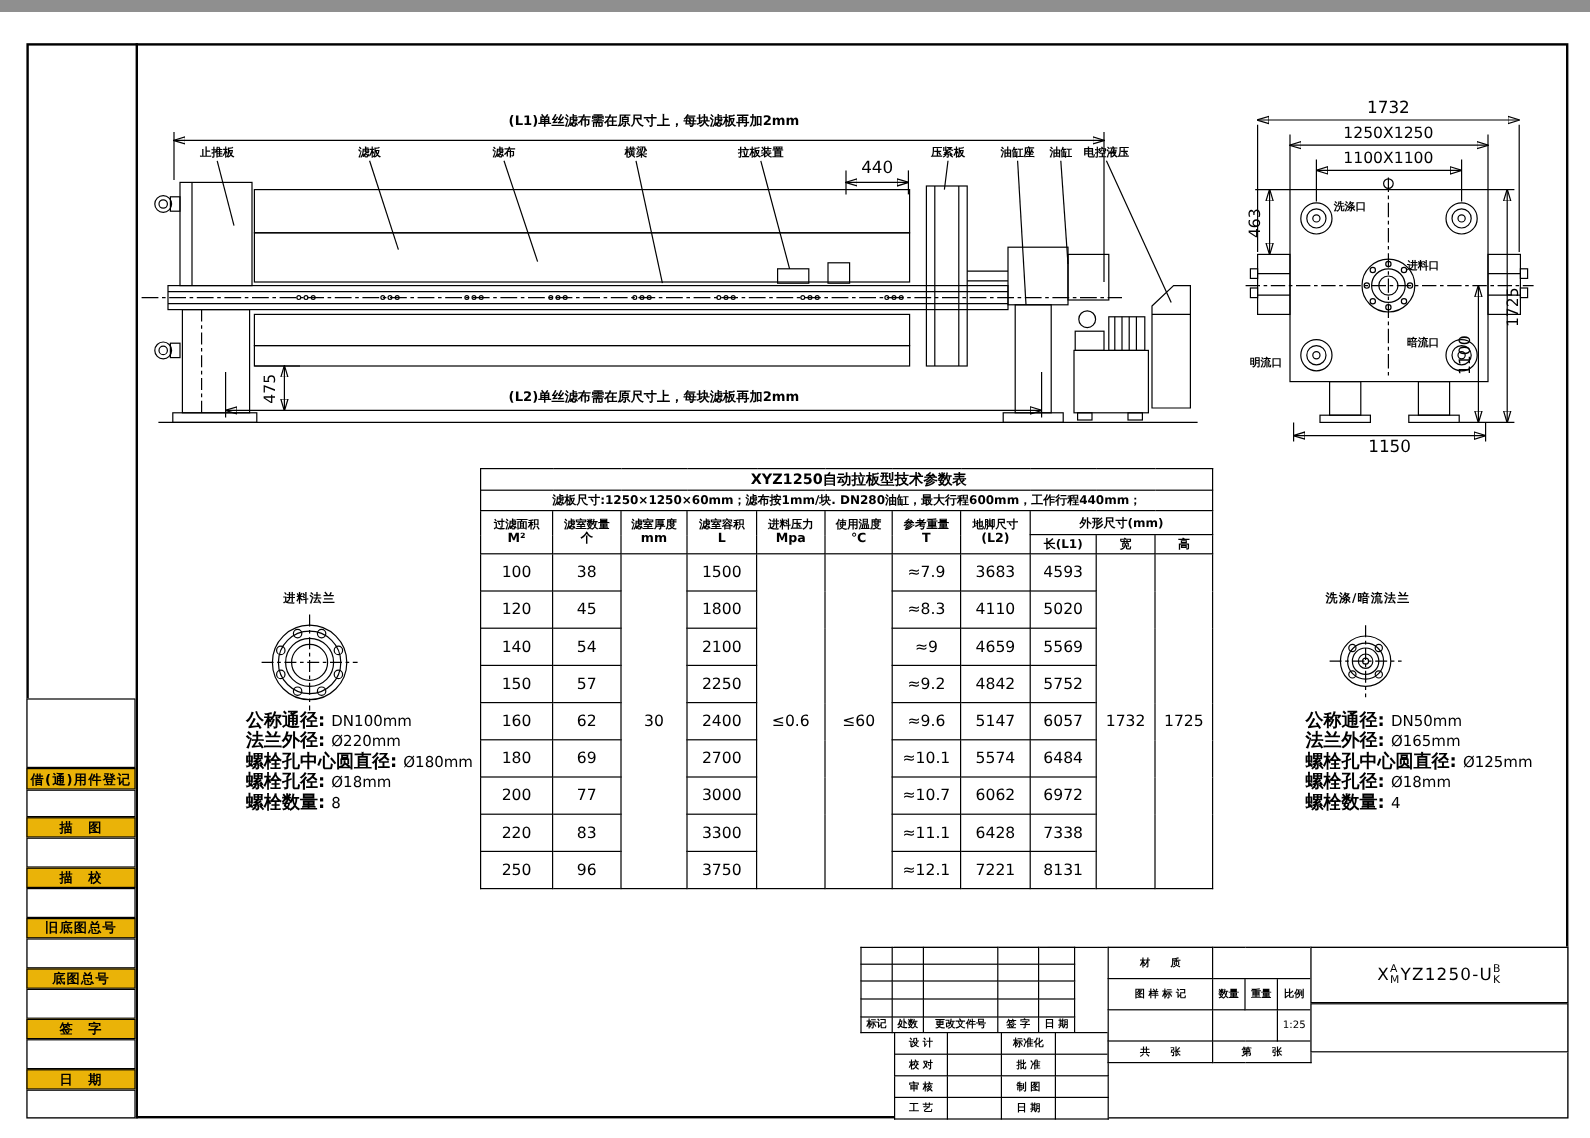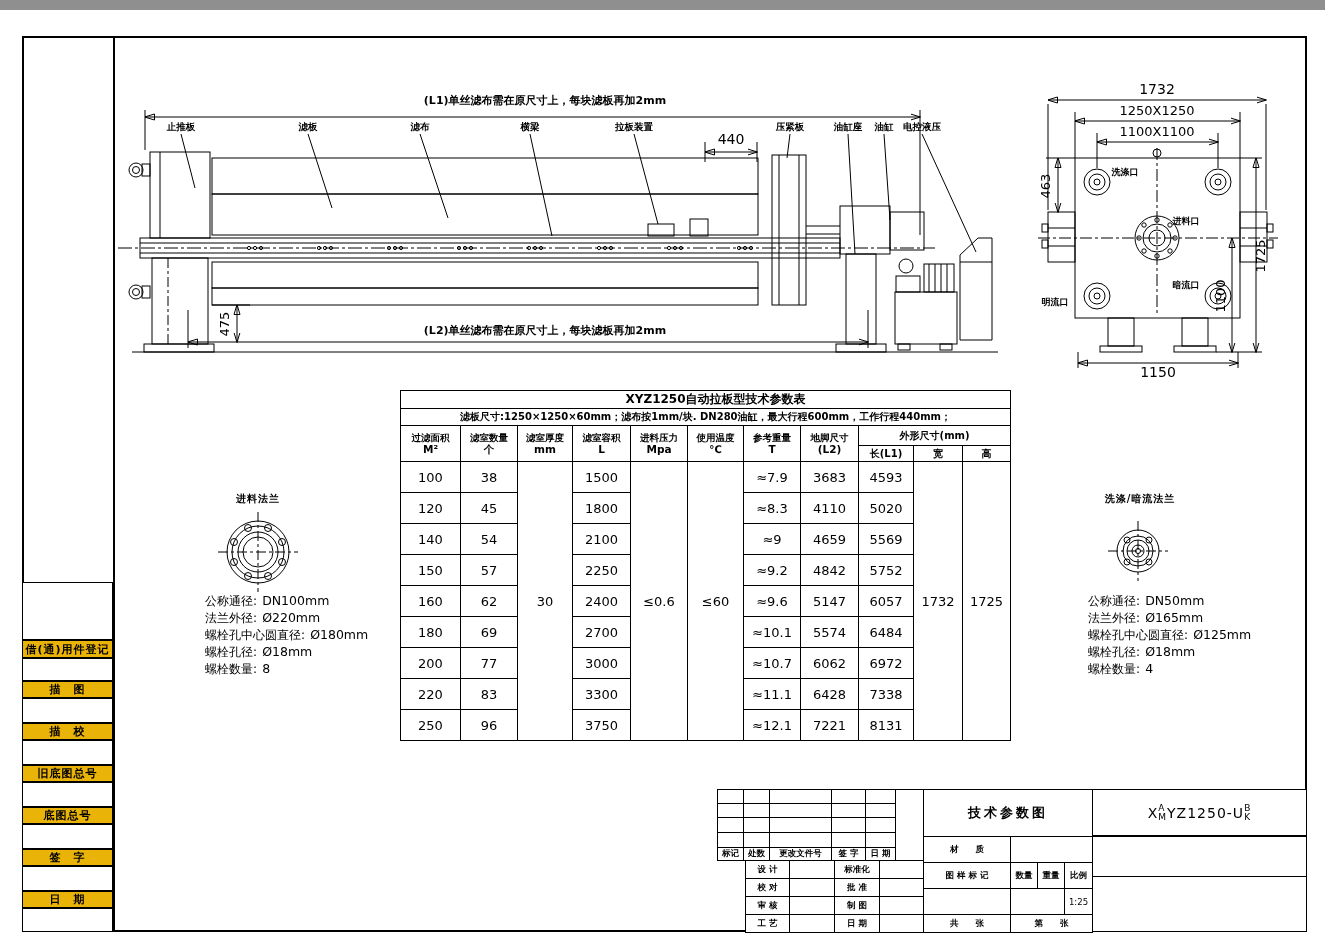--- a/index.html
+++ b/index.html
@@ -29,21 +29,21 @@
   .spec .sub-row td{font-size:10px;font-weight:bold;height:17px;margin-top:16px;}
   .spec .h1{height:20px;} .spec .h2{height:16px;}
   .spec th .hn{font-size:9.5px;font-weight:bold;line-height:11px;}
   .spec th .hu{font-size:10.5px;line-height:12px;}
   .spec th{font-size:10px;font-weight:bold;}
   .spec tr.d{height:31px;}
   .spec tr.d td{font-size:13px;}
   
   .fl-title{position:absolute;font-size:10px;font-weight:bold;text-align:center;letter-spacing:1px;}
   .fl-specs{position:absolute;line-height:16px;white-space:nowrap;}
-  .flbl{font-size:12px;font-weight:normal;}
+  .flbl{font-size:15px;font-weight:bold;}
   .flval{font-size:12.5px;}
   
   .tb-wrap{position:absolute;left:745px;top:789px;width:562px;height:143px;border:1.5px solid #000;background:#fff;}
   .tbt{border-collapse:collapse;position:absolute;table-layout:fixed;background:#fff;}
   .tbt td{border:1.2px solid #000;text-align:center;vertical-align:middle;padding:0;
           font-size:8.5px;font-weight:bold;}
   .tb-title{font-size:13px !important;font-weight:bold;letter-spacing:3px;}
   .minicell{display:flex;height:100%;}
   .minicell i{flex:1;border-right:1.2px solid #000;font-style:normal;}
   .minicell i:last-child{border-right:none;}
@@ -615,23 +615,20 @@
   </table>
 
 <table class="tbt" style="left:923px;top:789px;width:169px;">
   <colgroup>
       <col style="width:87px">
       <col style="width:27px">
       <col style="width:27px">
       <col style="width:28px">
     </colgroup>
   <tbody>
-      <tr style="height:47px">
-    <td colspan="4" class="tb-title">技术参数图</td>
-  </tr>
   <tr style="height:26px">
     <td>材　　质</td>
     <td colspan="3"></td>
   </tr>
   <tr style="height:26px">
     <td>图 样 标 记</td>
     <td>数量</td>
     <td>重量</td>
     <td>比例</td>
   </tr>

